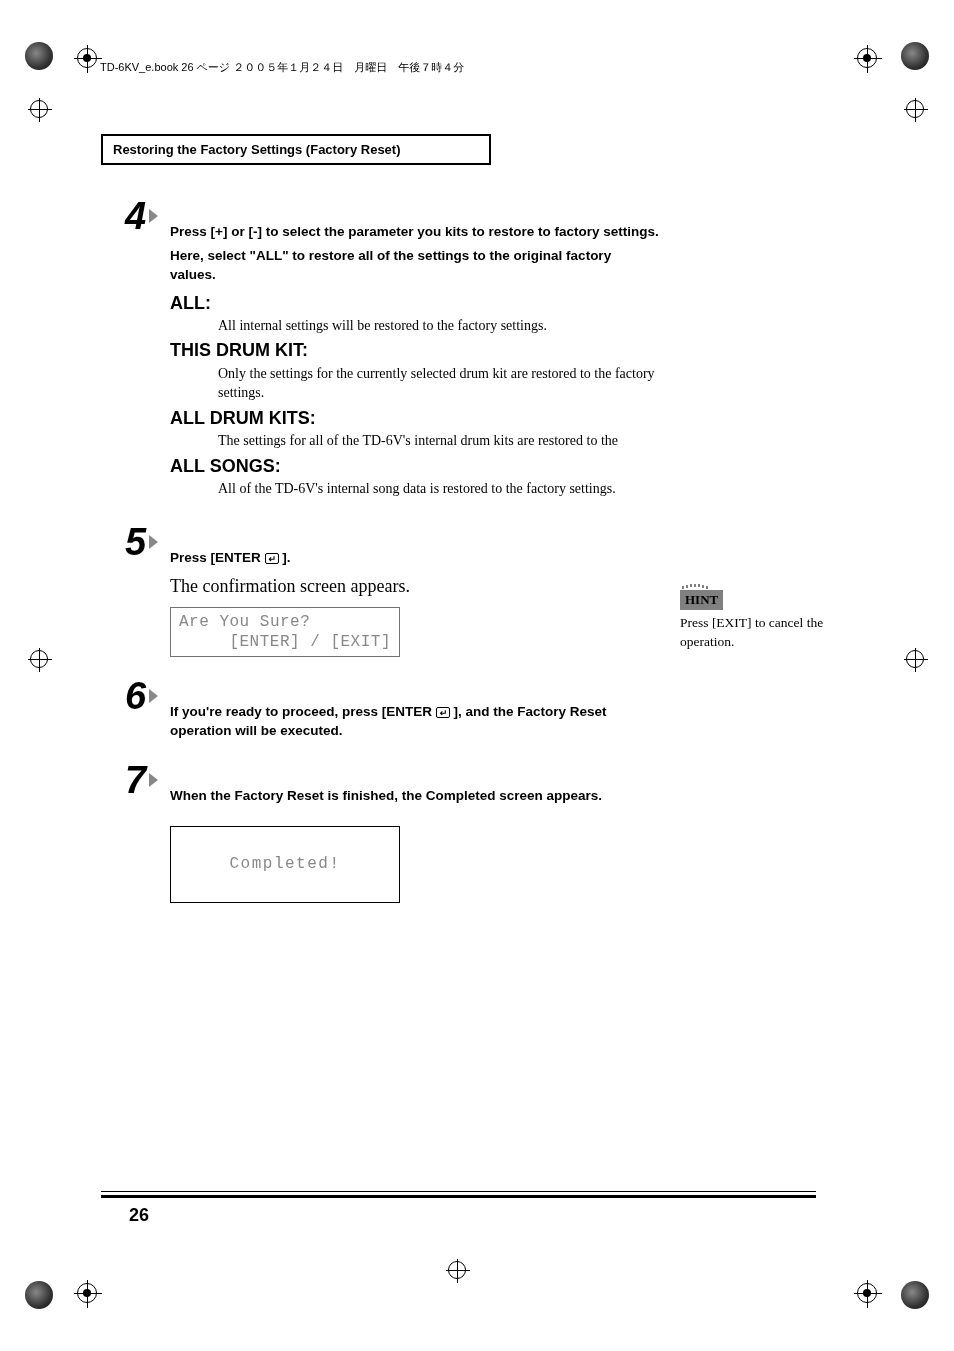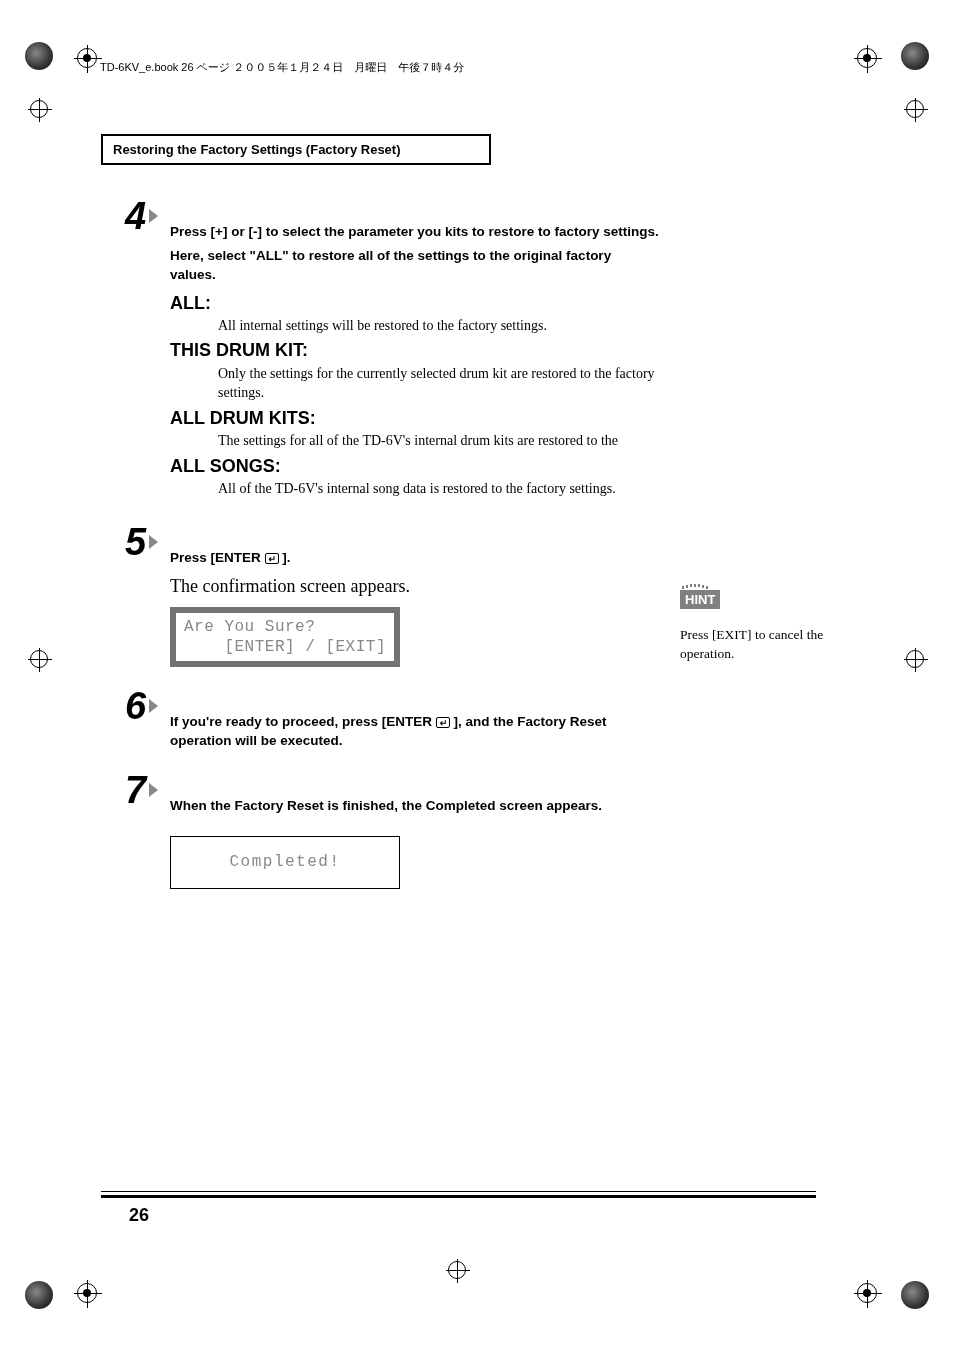--- a/index.html
+++ b/index.html
@@ -139,34 +139,34 @@
       font-size: 14px;
       line-height: 1.4;
     }
     .option-label {
       font-family: Liberation Sans, sans-serif;
       font-weight: bold;
       font-size: 18px;
       margin-top: 3px;
     }
     .lcd-box {
-      border: 6px solid #737373;
+      border: 1px solid #737373;
       padding: 4px 8px;
       margin-top: 8px;
       margin-bottom: 8px;
       width: 230px;
       font-family: 'Courier New', monospace;
       font-size: 16px;
       line-height: 1.25;
       color: #888;
       letter-spacing: 0.5px;
     }
     .lcd-box2 {
       border: 1px solid #000;
-      padding: 14px 8px;
+      padding: 26px 8px;
       margin-top: 20px;
       width: 230px;
       font-family: 'Courier New', monospace;
       font-size: 16px;
       text-align: center;
       letter-spacing: 1.5px;
       color: #888;
     }
     .enter-icon {
       display: inline-block;
@@ -187,26 +187,26 @@
     .hint-area {
       position: absolute;
       top: 590px;
       left: 680px;
       width: 160px;
       font-size: 13.5px;
     }
     .hint-badge {
       display: inline-block;
       background: #808080;
-      color: #ffffff;
-      font-family: Liberation Sans, sans-serif;
+      color: #000000;
+      font-family: Liberation Serif, serif;
       font-weight: bold;
       font-size: 13px;
       padding: 2px 5px;
-      margin-bottom: 17px;
+      margin-bottom: 4px;
       position: relative;
     }
     .hint-badge::before {
       content: '';
       position: absolute;
       top: -4px;
       left: 2px;
       width: 2px;
       height: 3px;
       background: #808080;

